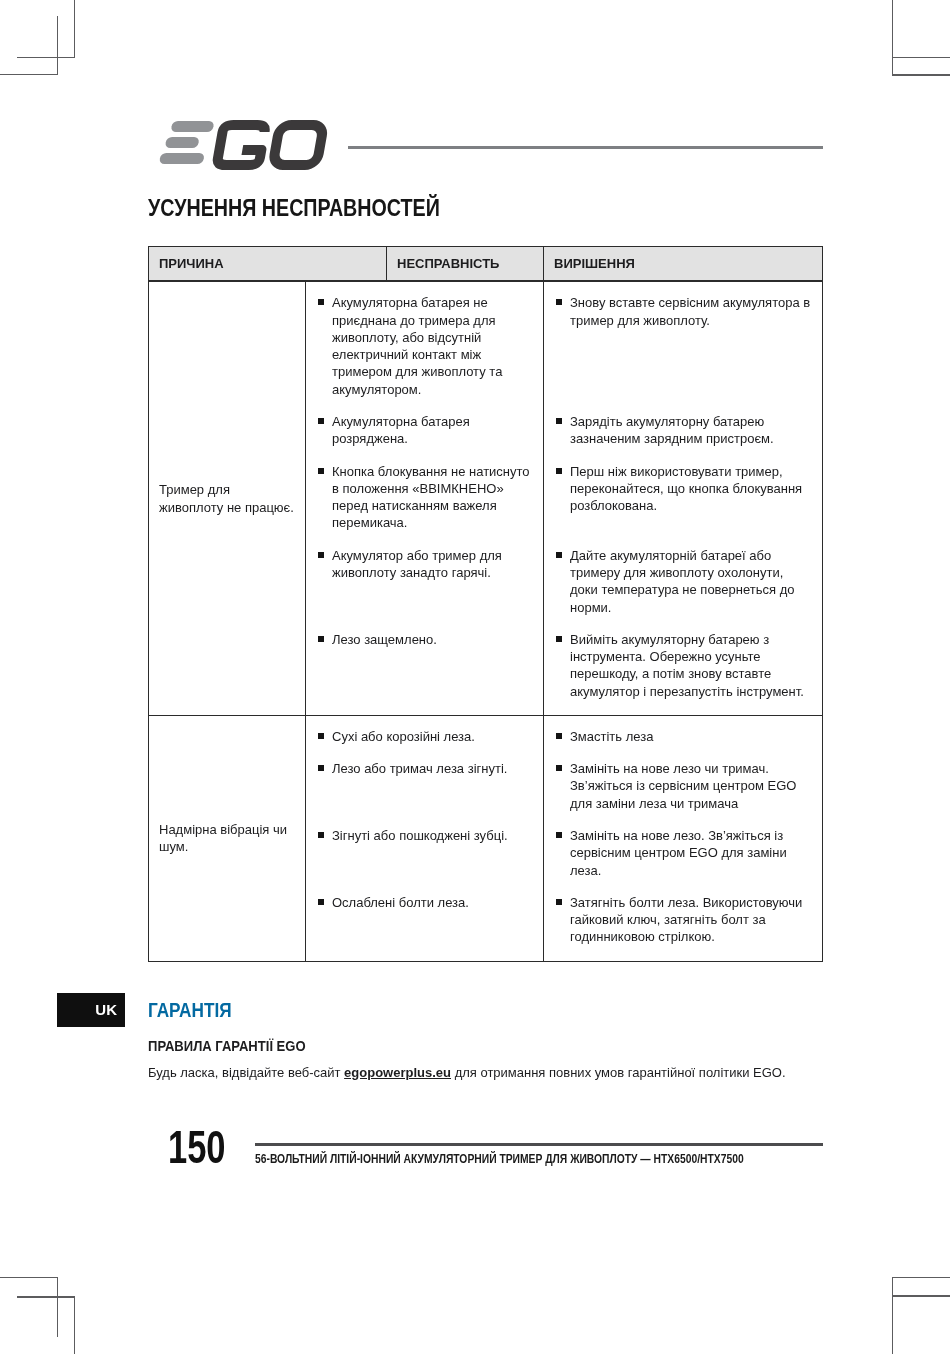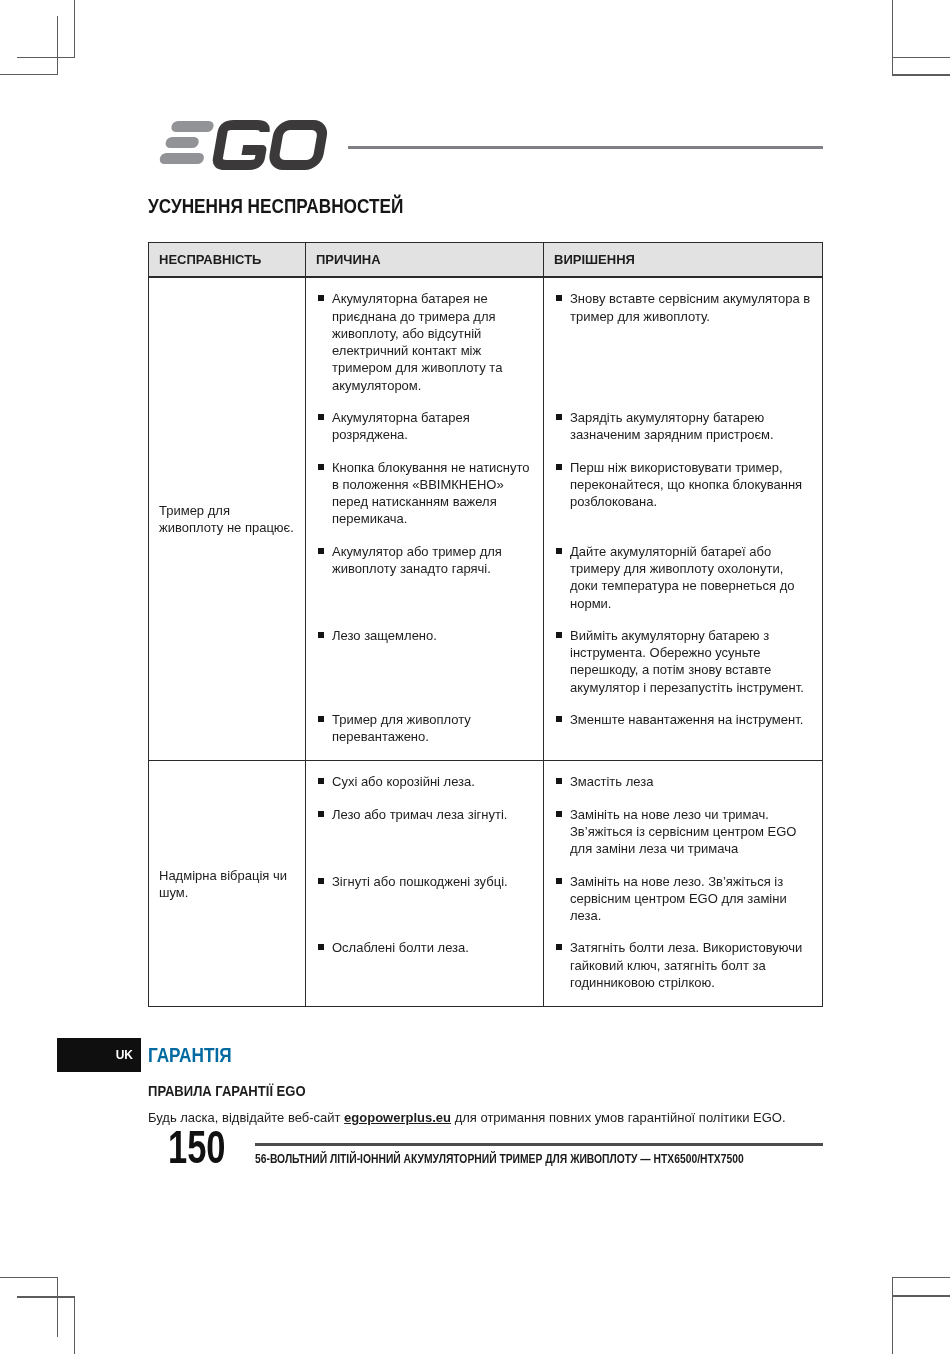--- a/index.html
+++ b/index.html
@@ -10,21 +10,21 @@
   
   .cm { position:absolute; background:#5c5c5e; }
 
   .content { padding:118px 127px 0 148px; }
 
   
   .brand-row { display:flex; align-items:center; }
   .logo-svg { width:184px; height:54px; flex:none; }
   .brand-rule { flex:1; height:3px; background:#7e8083; margin-left:16px; margin-top:4px; }
 
-  .page-title { margin-top:22px; font-size:21px; font-weight:bold; color:#161616; }
+  .page-title { margin-top:22px; font-size:24px; font-weight:bold; color:#161616; }
   .cond { display:inline-block; transform:scaleX(0.82); transform-origin:0 50%; white-space:nowrap; }
   .cond90 { display:inline-block; transform:scaleX(0.9); transform-origin:0 50%; white-space:nowrap; }
 
   
   .ts-table { margin-top:24px; width:675px; border:1px solid #2b2b2b; font-size:13px; line-height:1.33; }
   .thead { display:flex; background:#e2e2e2; border-bottom:2px solid #2b2b2b; }
   .th { padding:8px 10px; font-weight:bold; font-size:13px; }
   .col1 { width:157px; border-right:1px solid #2b2b2b; }
   .col2 { width:238px; border-right:1px solid #2b2b2b; }
   .col3 { flex:1; }
@@ -35,23 +35,23 @@
   .pair { display:flex; align-items:stretch; }
   .cell { display:flex; align-items:flex-start; padding:0 10px 15px 12px;justify-content:center; }
   .cause-cell { width:238px; border-right:1px solid #2b2b2b; }
   .solution-cell { flex:1; }
   .pair:first-child .cell { padding-top:12px; }
   .bullet { width:6px; height:6px; background:#141414; flex:none; margin:5px 8px 0 0; }
   .li-text { flex:1; }
 
   
   .warranty { position:relative; margin-top:36px; }
-  .lang-badge { position:absolute; left:-91px; top:-5px; width:84px; height:34px; background:#0f0f0f; color:#fff;
+  .lang-badge { position:absolute; left:-91px; top:-5px; width:68px; height:34px; background:#0f0f0f; color:#fff;
                 display:flex; align-items:center; justify-content:flex-end; padding-right:8px;
-                font-weight:bold; font-size:12px; }
+                font-weight:bold; font-size:15px; }
   .warranty-heading { font-size:21px; font-weight:bold; color:#0369a1; }
   .warranty-sub { margin-top:16px; font-size:14.5px; font-weight:bold; }
   .warranty-body { margin-top:11px; font-size:13px; }
   .site-link { font-weight:bold; text-decoration:underline; color:#1d1d1f; }
 
   
   .footer { position:absolute; left:148px; right:127px; top:1126px; display:flex; align-items:flex-start;margin-left:20px; }
   .page-number { width:100px; font-size:46px; font-weight:bold; line-height:0.92; color:#111; }
   .page-number .cond { transform:scaleX(0.75); }
   .footer-right { flex:1; padding-top:17px; }
@@ -96,22 +96,22 @@
       </svg>
       <div class="brand-rule"></div>
     </div>
 
     <div class="page-title">
       <span class="cond">УСУНЕННЯ НЕСПРАВНОСТЕЙ</span>
     </div>
 
     <div class="ts-table">
       <div class="thead">
+        <div class="th col2">ПРИЧИНА</div>
         <div class="th col1">НЕСПРАВНІСТЬ</div>
-        <div class="th col2">ПРИЧИНА</div>
         <div class="th col3">ВИРІШЕННЯ</div>
       </div>
       <div>
   <div class="trow">
     <div class="problem-cell">
       <span class="problem-text">Тример для живоплоту не працює.</span>
     </div>
     <div class="pairs">
   <div class="pair">
     <div class="cell cause-cell">
@@ -161,30 +161,20 @@
     <div class="cell cause-cell">
       <span class="bullet"></span>
       <span class="li-text cause-text">Лезо защемлено.</span>
     </div>
     <div class="cell solution-cell">
       <span class="bullet"></span>
       <span class="li-text solution-text">Вийміть акумуляторну батарею з інструмента. Обережно усуньте перешкоду, а потім знову вставте акумулятор і перезапустіть інструмент.</span>
     </div>
   </div>
 
-  <div class="pair">
-    <div class="cell cause-cell">
-      <span class="bullet"></span>
-      <span class="li-text cause-text">Тример для живоплоту перевантажено.</span>
-    </div>
-    <div class="cell solution-cell">
-      <span class="bullet"></span>
-      <span class="li-text solution-text">Зменште навантаження на інструмент.</span>
-    </div>
-  </div>
 </div>
   </div>
 
   <div class="trow">
     <div class="problem-cell">
       <span class="problem-text">Надмірна вібрація чи шум.</span>
     </div>
     <div class="pairs">
   <div class="pair">
     <div class="cell cause-cell">

